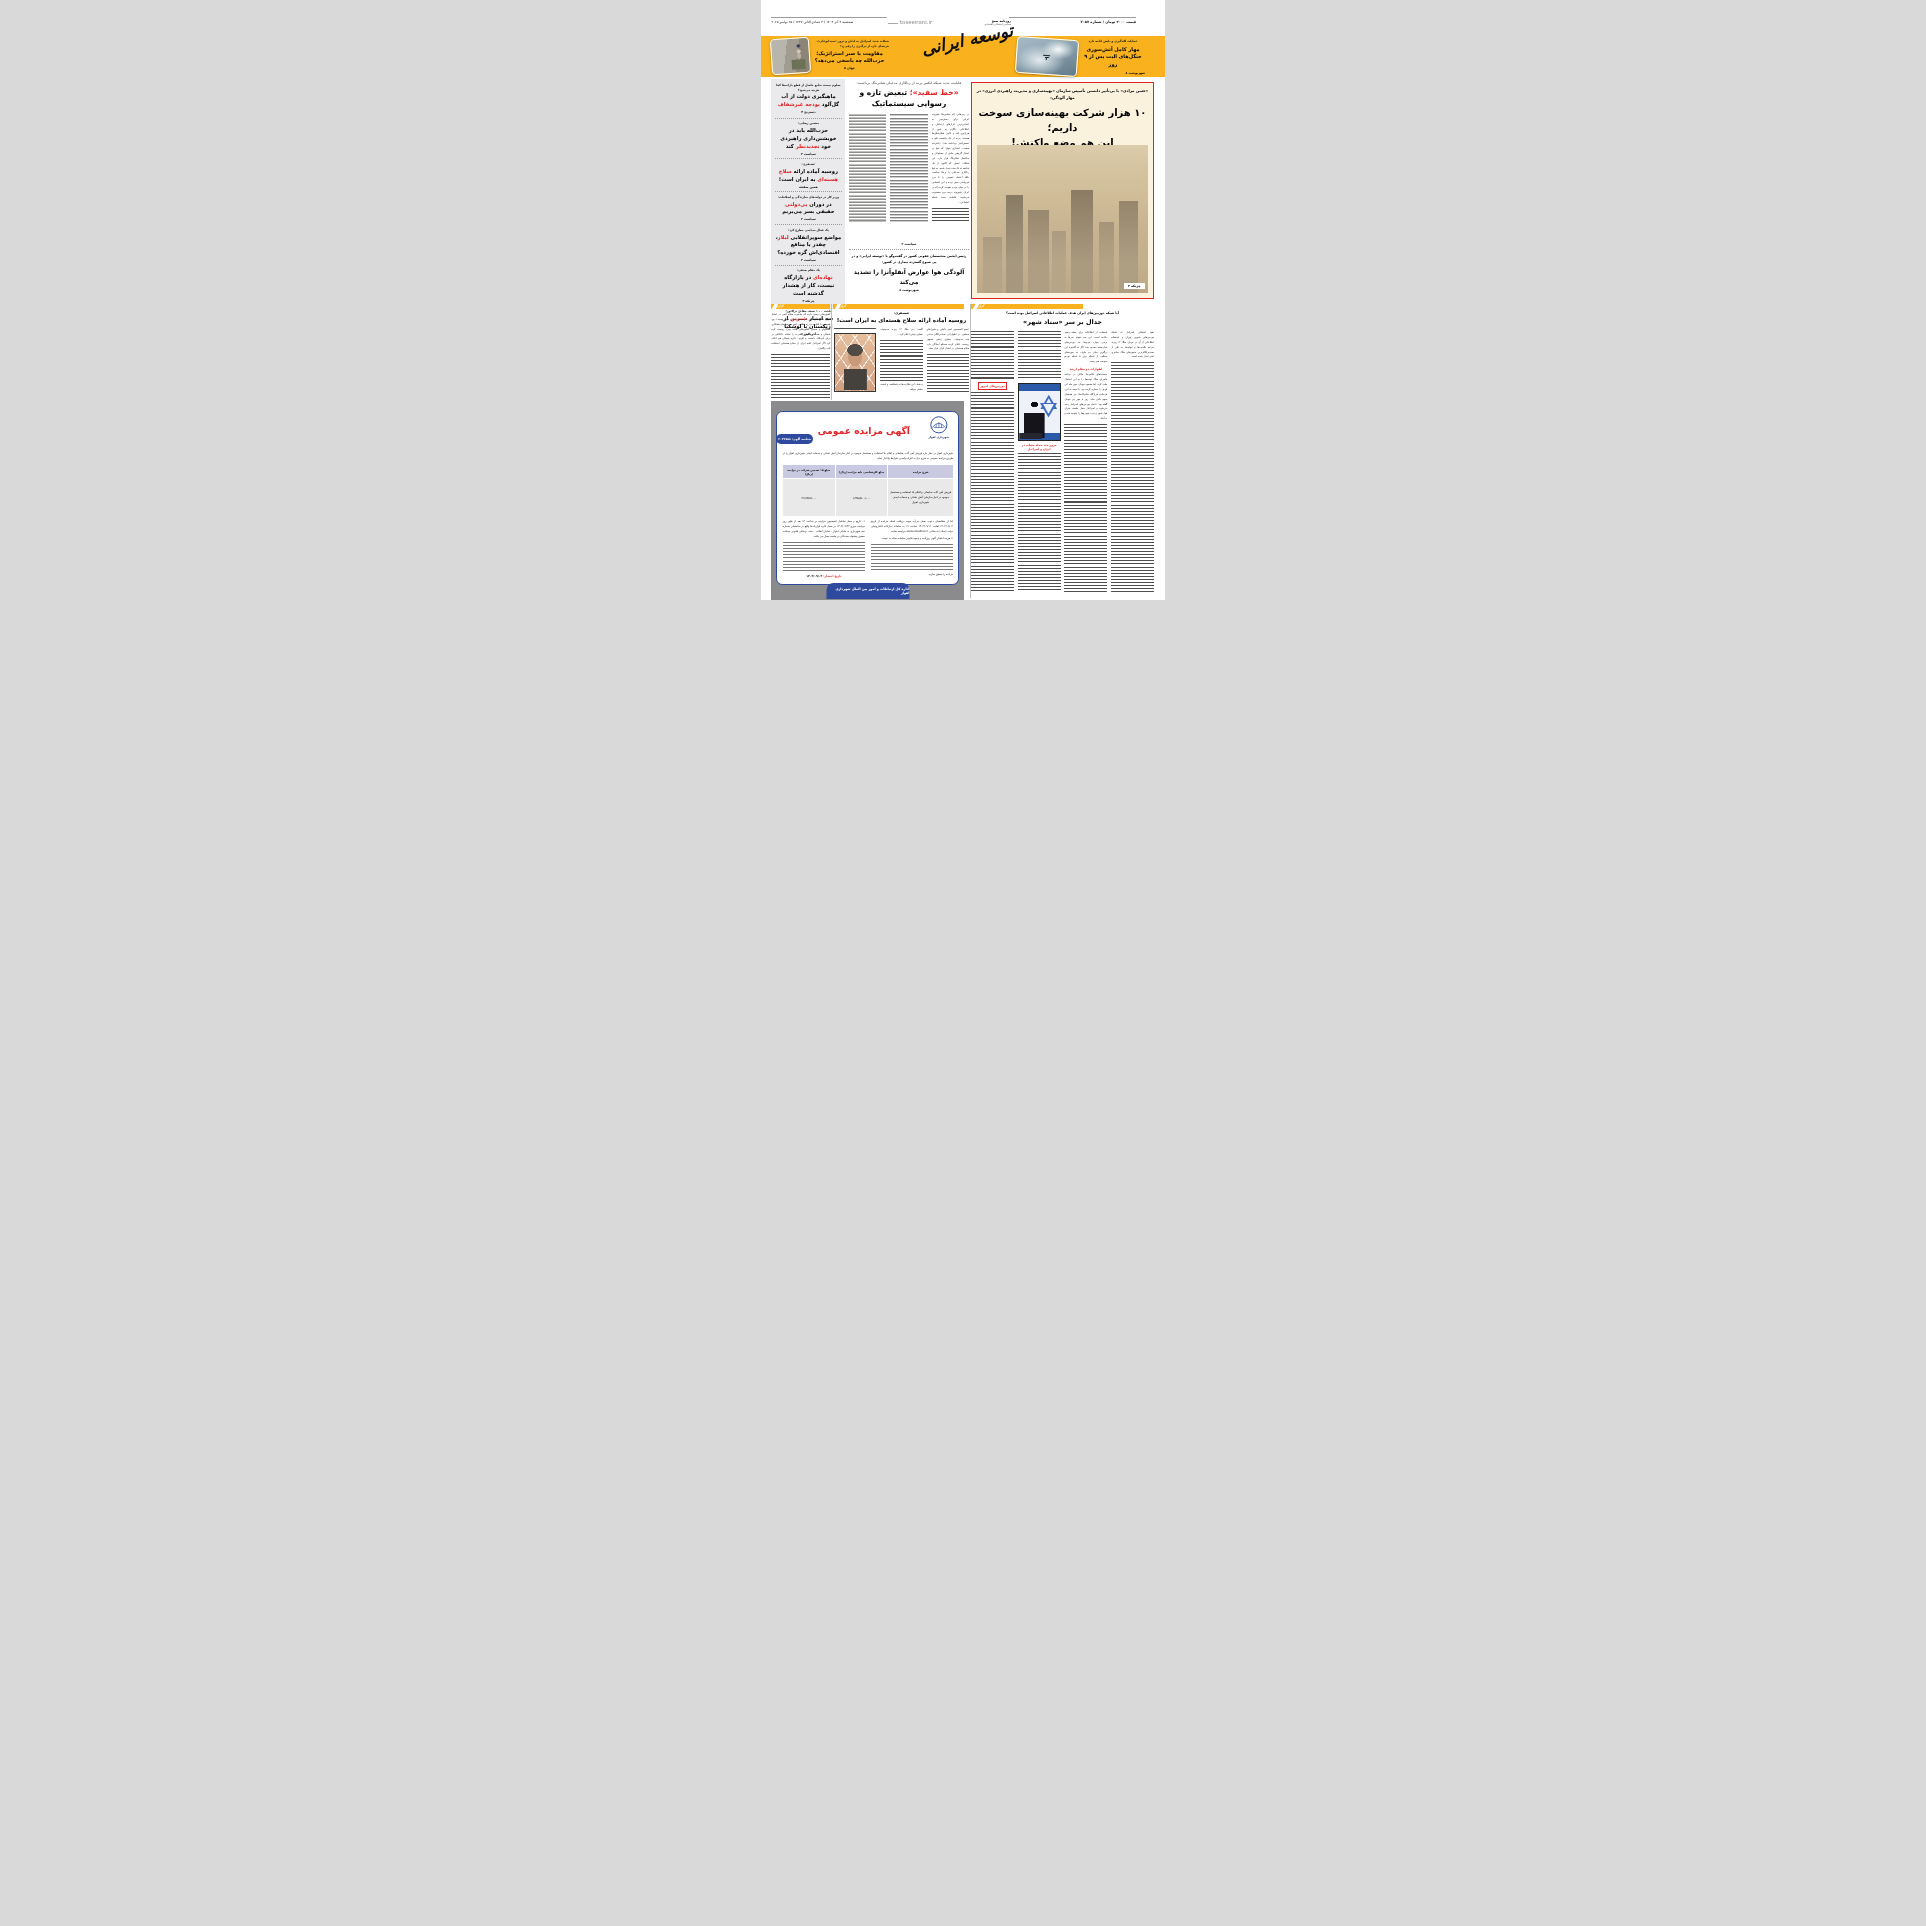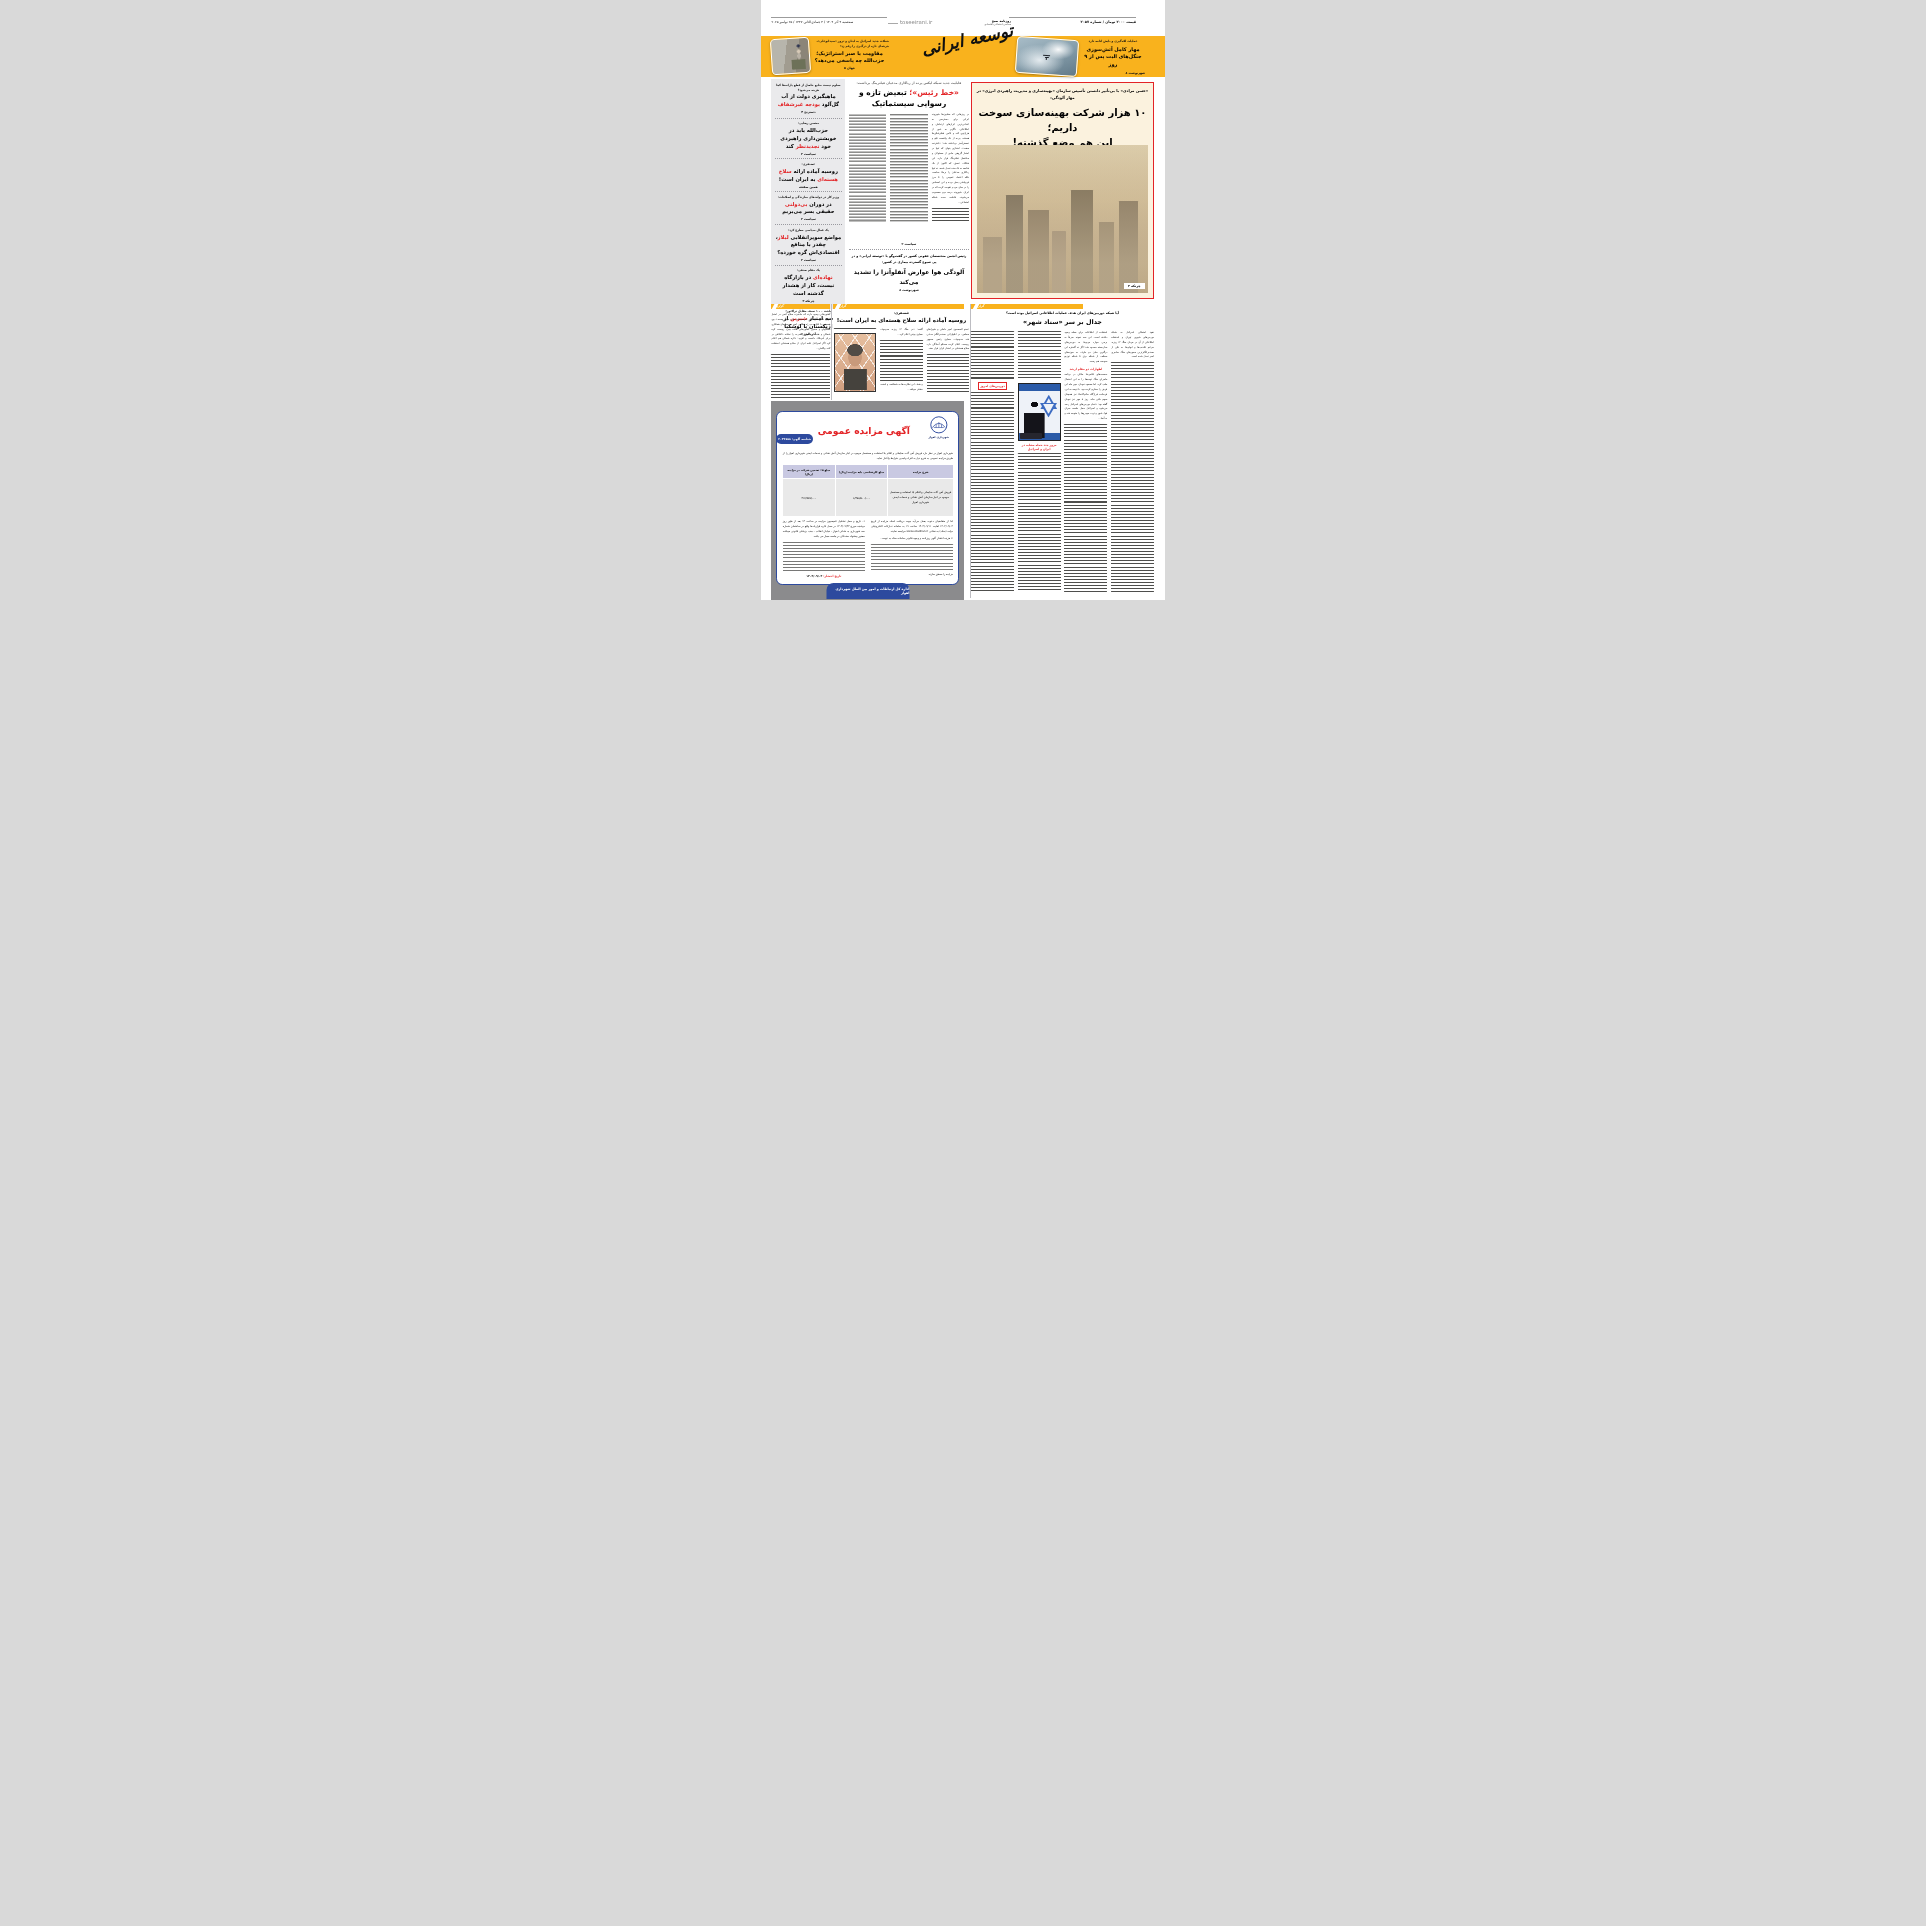--- a/index.html
+++ b/index.html
@@ -144,37 +144,37 @@
 
     <div style="padding:0.8px 0;text-align:center">
       <div class="kick-sm">باخت ۰ - ۱ نسف مقابل تراکتور؛</div>
       <div class="b" style="font-size:5.2px;line-height:1.5;margin-top:0.8px"><span>سه امتیاز </span><span class="red">شیرین</span><span> از ازبکستان با لوشکیا</span></div>
       <div class="secref" style="margin-top:1.2px">آدرنالین ۶</div>
     </div>
   </div>
 
   <div class="abs" style="left:88px;top:81px;width:120px">
     <div class="c b" style="font-size:3.2px;color:#787878">قابلیت جدید شبکه ایکس پرده از ریاکاری مدعیان فیلترینگ برداشت:</div>
-    <div class="c b" style="font-size:7.5px;line-height:1.5;margin-top:1.5px"><span class="red">«خط رئیس»؛</span><span> تبعیض تازه و رسوایی سیستماتیک</span></div>
+    <div class="c b" style="font-size:7.5px;line-height:1.5;margin-top:1.5px"><span class="red">«خط سفید»؛</span><span> تبعیض تازه و رسوایی سیستماتیک</span></div>
     <div style="columns:3;column-gap:4.2px;height:126px;margin-top:3.9px;overflow:hidden">
       <p class="bodytext">در روزهایی که میلیون‌ها شهروند ایرانی برای دسترسی به ابتدایی‌ترین ابزارهای ارتباطی و اطلاعاتی، ناگزیر به عبور از هزارتوی کند و ناامن فیلترشکن‌ها هستند، پرده از یک واقعیت تلخ و تبعیض‌آمیز برداشته شد؛ «اینترنت سفید»، امتیازی پنهان که تنها در اختیار گروهی خاص از مسئولان و مدافعان فیلترینگ قرار دارد. این شکاف عمیق، که اکنون از یک شایعه به یک سند تبدیل شده، نه تنها ریاکاری مدعیان را برملا ساخت، بلکه اعتماد عمومی را تا مرز فروپاشی پیش برده و این احساس را در میان مردم تقویت کرده که در ایران، شهروند درجه دوم محسوب می‌شوند. قابلیت جدید شبکه اجتماعی…</p>
       <div class="gk" style="height:231px;margin-top:2.3px"></div>
     </div>
     <div class="c secref" style="margin-top:3.1px">سیاست ۲</div>
     <div class="dots" style="margin:3.5px 0"></div>
     <div class="c b" style="font-size:3.2px;line-height:1.8">رئیس انجمن متخصصان عفونی کشور در گفت‌وگو با «توسعه ایرانی» و در پی شیوع گسترده بیماری در کشور:</div>
     <div class="c b" style="font-size:6px;line-height:1.55;margin-top:1.9px">آلودگی هوا عوارض آنفلوآنزا را تشدید می‌کند</div>
     <div class="c secref" style="margin-top:2.3px">شهرنوشت ۸</div>
   </div>
 
   <div class="abs" style="left:210px;top:82px;width:183px;height:217px;border:1.3px solid #E32427;background:#FBF2DE;padding:3.9px 4.6px">
     <div class="c b" style="font-size:3.8px;line-height:1.9">«حسن مرادی» با بی‌تأثیر دانستن تأسیس سازمان «بهینه‌سازی و مدیریت راهبردی انرژی» در مهار آلودگی:</div>
     <div class="c b" style="font-size:10px;line-height:1.5;margin-top:4px">
       <div>۱۰ هزار شرکت بهینه‌سازی سوخت داریم؛</div>
-      <div>این هم وضع گذشته!</div>
+      <div>این هم وضع واکنش!</div>
     </div>
     <div class="abs ph-city" style="left:4.6px;right:4.6px;top:62px;bottom:4.6px">
       <div class="bld" style="right:6%;width:11%;height:62%;background:#6F5F49"></div>
       <div class="bld" style="right:20%;width:9%;height:48%;background:#7B6A52"></div>
       <div class="bld" style="right:32%;width:13%;height:70%;background:#655741"></div>
       <div class="bld" style="right:48%;width:8%;height:42%;background:#83705A"></div>
       <div class="bld" style="right:58%;width:12%;height:56%;background:#6E5D47"></div>
       <div class="bld" style="right:73%;width:10%;height:66%;background:#5E5240"></div>
       <div class="bld" style="right:85%;width:11%;height:38%;background:#7E6C55"></div>
       <div class="haze"></div>

